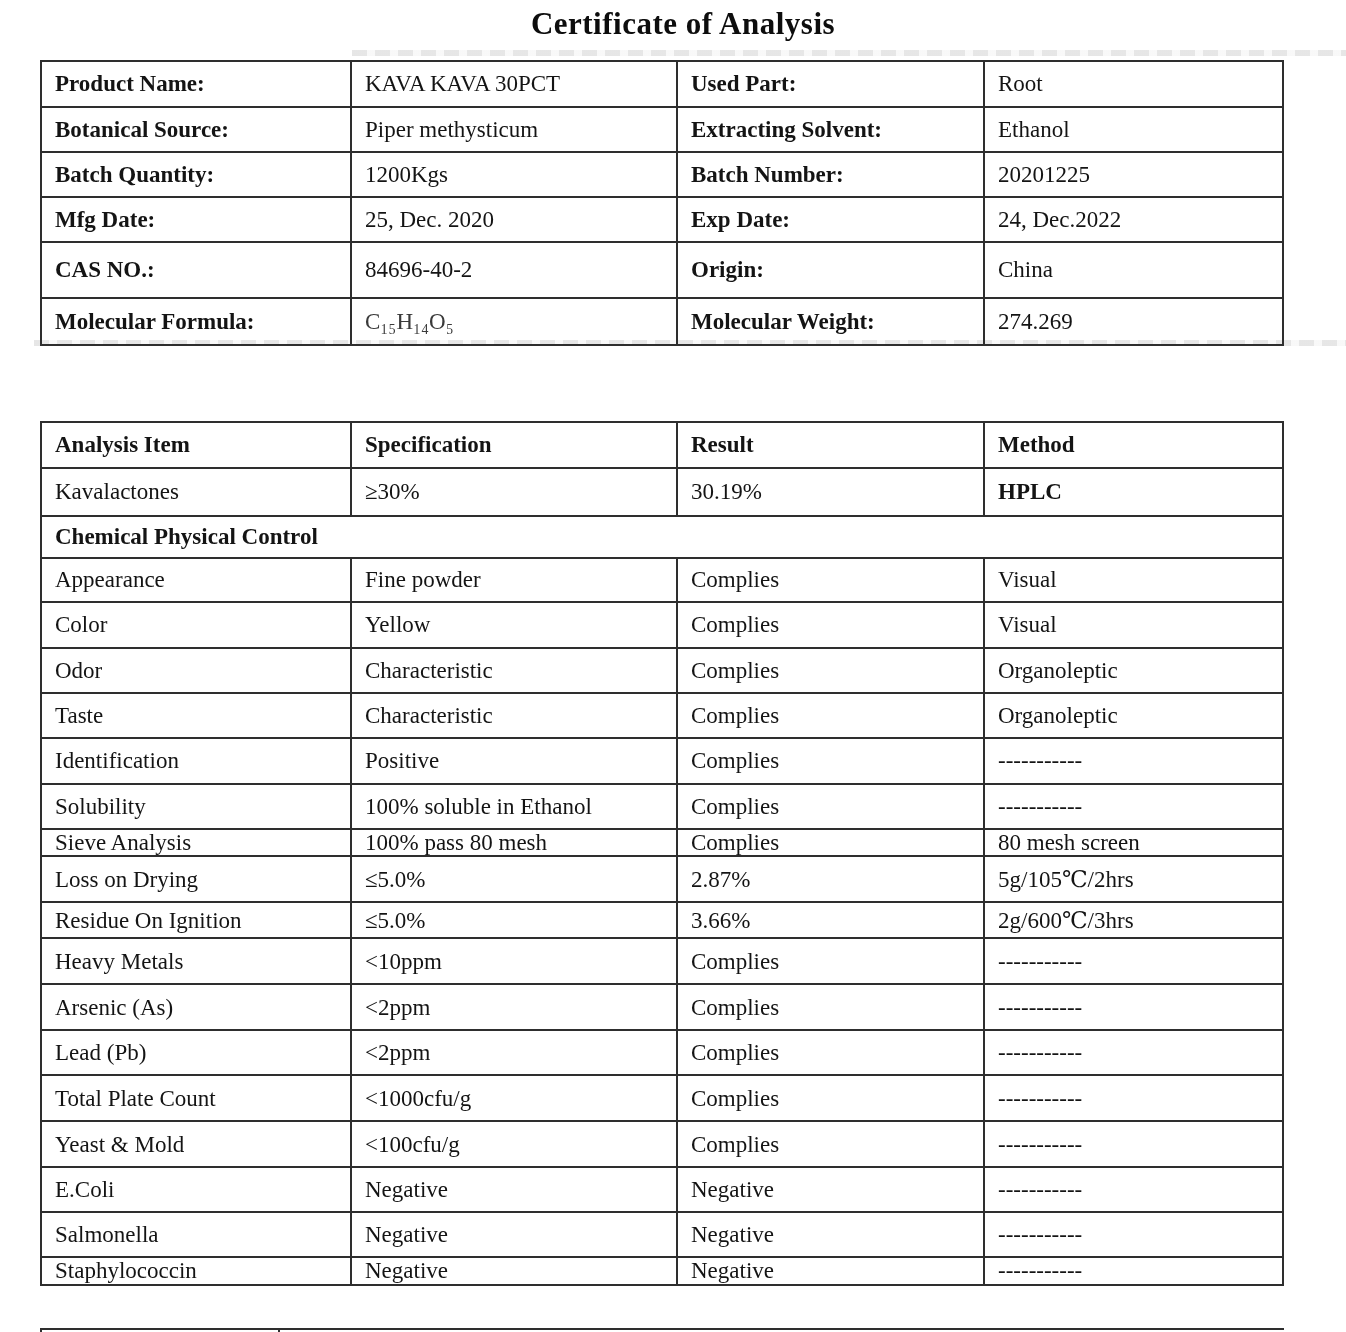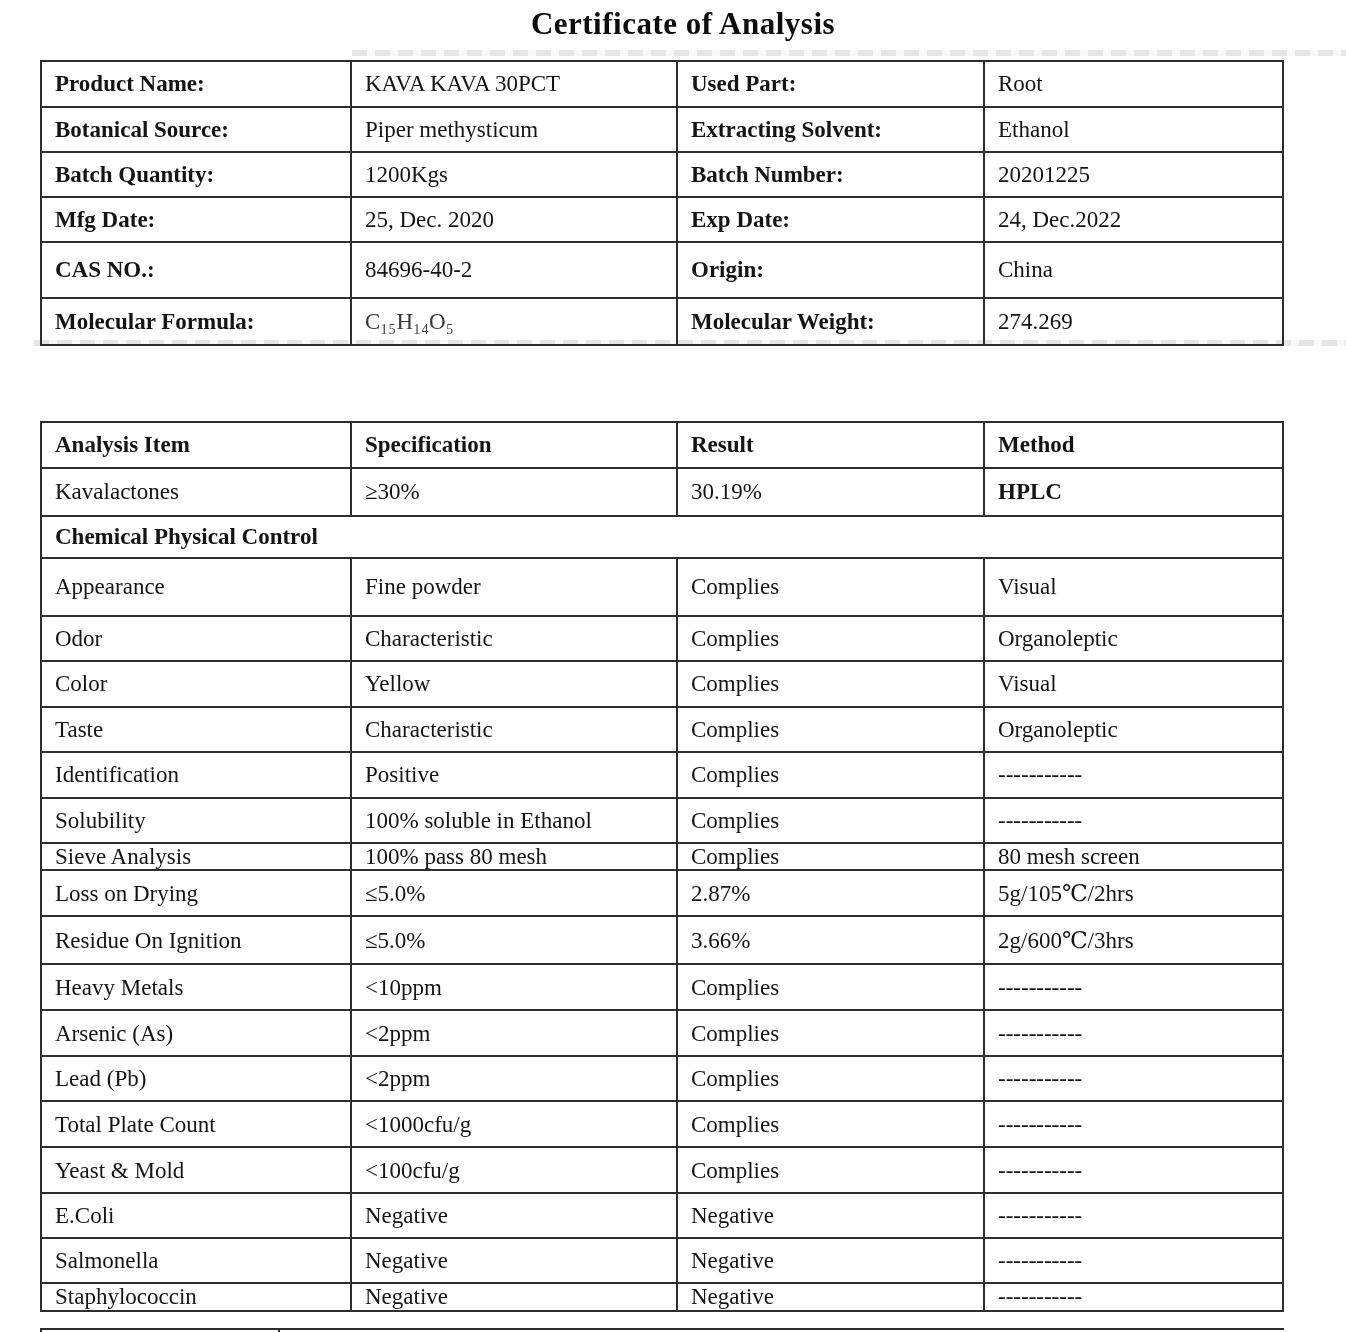--- a/index.html
+++ b/index.html
@@ -107,37 +107,37 @@
       </tr>
       <tr style="height:48px">
         <td>Kavalactones</td>
         <td>≥30%</td>
         <td>30.19%</td>
         <td class="b">HPLC</td>
       </tr>
       <tr style="height:42px">
         <td class="b" colspan="4">Chemical Physical Control</td>
       </tr>
-      <tr style="height:58px">
+      <tr style="height:44px">
         <td>Appearance</td>
         <td>Fine powder</td>
         <td>Complies</td>
         <td>Visual</td>
       </tr>
+      <tr style="height:46px">
+        <td>Color</td>
+        <td>Yellow</td>
+        <td>Complies</td>
+        <td>Visual</td>
+      </tr>
       <tr style="height:45px">
         <td>Odor</td>
         <td>Characteristic</td>
         <td>Complies</td>
         <td>Organoleptic</td>
-      </tr>
-      <tr style="height:46px">
-        <td>Color</td>
-        <td>Yellow</td>
-        <td>Complies</td>
-        <td>Visual</td>
       </tr>
       <tr style="height:45px">
         <td>Taste</td>
         <td>Characteristic</td>
         <td>Complies</td>
         <td>Organoleptic</td>
       </tr>
       <tr style="height:46px">
         <td>Identification</td>
         <td>Positive</td>
@@ -155,21 +155,21 @@
         <td>100% pass 80 mesh</td>
         <td>Complies</td>
         <td>80 mesh screen</td>
       </tr>
       <tr style="height:46px">
         <td>Loss on Drying</td>
         <td>≤5.0%</td>
         <td>2.87%</td>
         <td>5g/105℃/2hrs</td>
       </tr>
-      <tr style="height:48px">
+      <tr style="height:36px">
         <td>Residue On Ignition</td>
         <td>≤5.0%</td>
         <td>3.66%</td>
         <td>2g/600℃/3hrs</td>
       </tr>
       <tr style="height:46px">
         <td>Heavy Metals</td>
         <td>&lt;10ppm</td>
         <td>Complies</td>
         <td>-----------</td>

